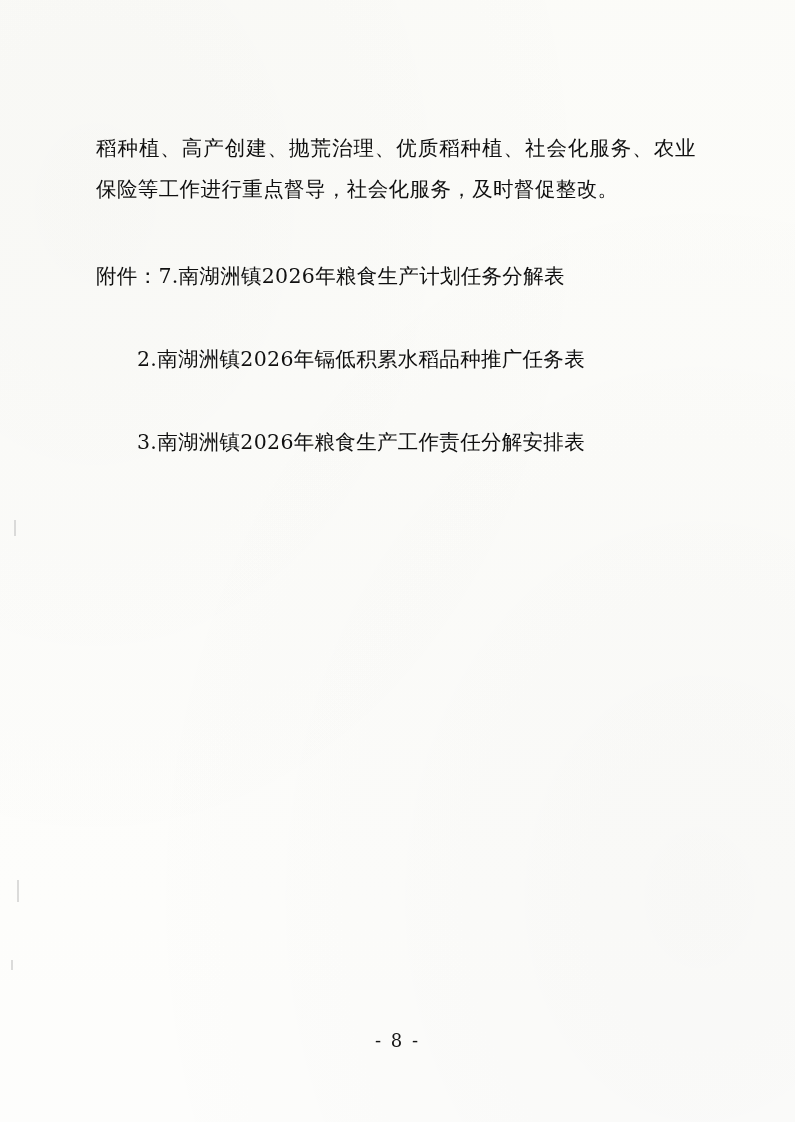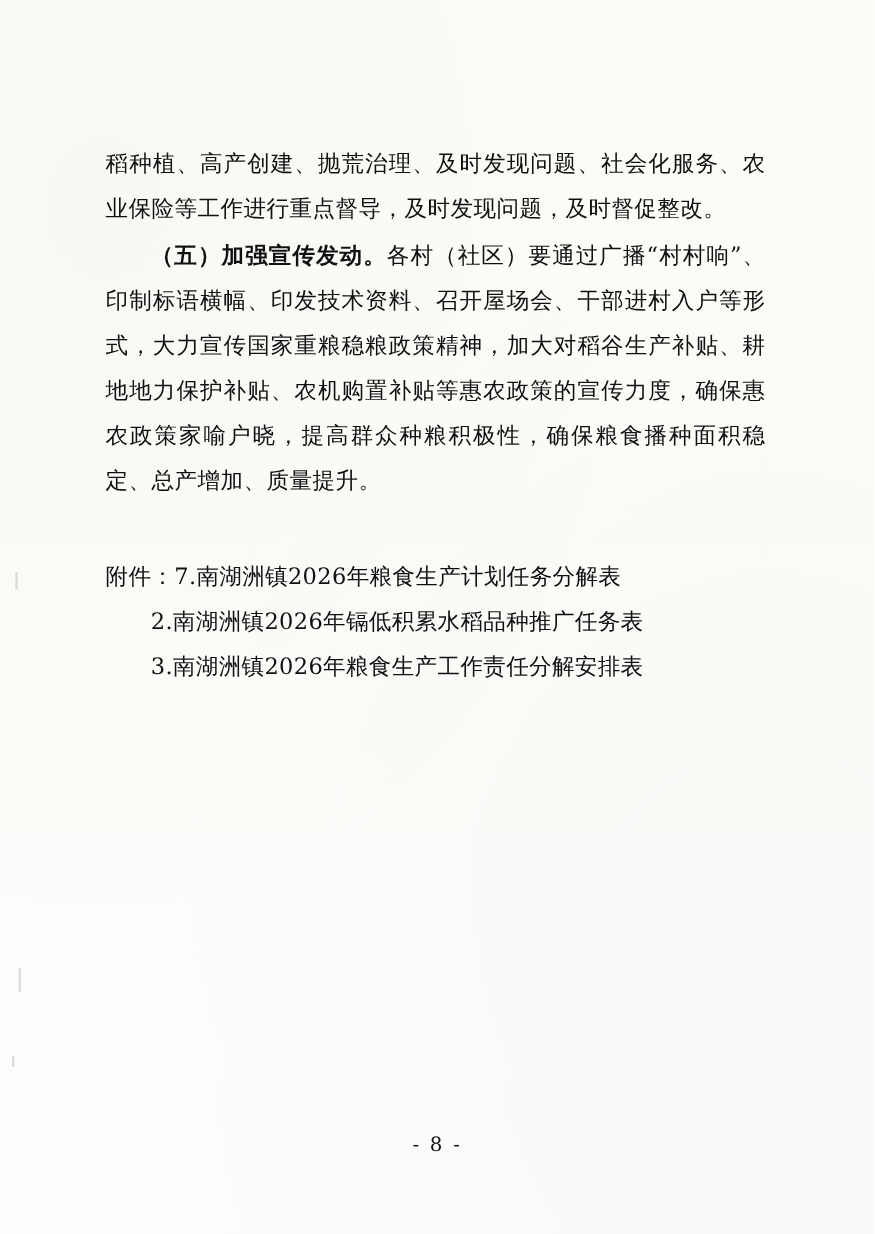--- a/index.html
+++ b/index.html
@@ -64,20 +64,21 @@
 
   .attach-line {
     font-size: 20.5px;
     line-height: 41px;
     letter-spacing: 0.3px;
     color: #101010;
     white-space: nowrap;
   }
   .attach-line.sub {
     padding-left: 41px;
+    margin-top: 42px;
   }
 
   .page-number {
     position: absolute;
     left: 0;
     right: 0;
     top: 1030px;
     text-align: center;
     font-size: 18px;
     letter-spacing: 2px;
@@ -96,23 +97,22 @@
 <body>
 
 <div class="page">
 
   <span class="speck" style="left:14px; top:520px; width:2px; height:16px;"></span>
   <span class="speck" style="left:17px; top:880px; width:2px; height:22px;"></span>
   <span class="speck" style="left:11px; top:960px; width:2px; height:10px;"></span>
 
   <div class="content">
 
-    <p class="para">稻种植、高产创建、抛荒治理、及时发现问题、社会化服务、农业保险等工作进行重点督导，及时发现问题，及时督促整改。</p>
+    <p class="para">稻种植、高产创建、抛荒治理、优质稻种植、社会化服务、农业保险等工作进行重点督导，社会化服务，及时督促整改。</p>
 
-    <p class="para indent"><span class="bold-lead">（五）加强宣传发动。</span><span>各村（社区）要通过广播“村村响”、印制标语横幅、印发技术资料、召开屋场会、干部进村入户等形式，大力宣传国家重粮稳粮政策精神，加大对稻谷生产补贴、耕地地力保护补贴、农机购置补贴等惠农政策的宣传力度，确保惠农政策家喻户晓，提高群众种粮积极性，确保粮食播种面积稳定、总产增加、质量提升。</span></p>
 
     <div class="attach-block">
       <div class="attach-line"><span>附件：</span><span>7.南湖洲镇2026年粮食生产计划任务分解表</span></div>
       <div class="attach-line sub"><span>2.南湖洲镇2026年镉低积累水稻品种推广任务表</span></div>
       <div class="attach-line sub"><span>3.南湖洲镇2026年粮食生产工作责任分解安排表</span></div>
     </div>
 
   </div>
 
   <div class="page-number">- 8 -</div>

